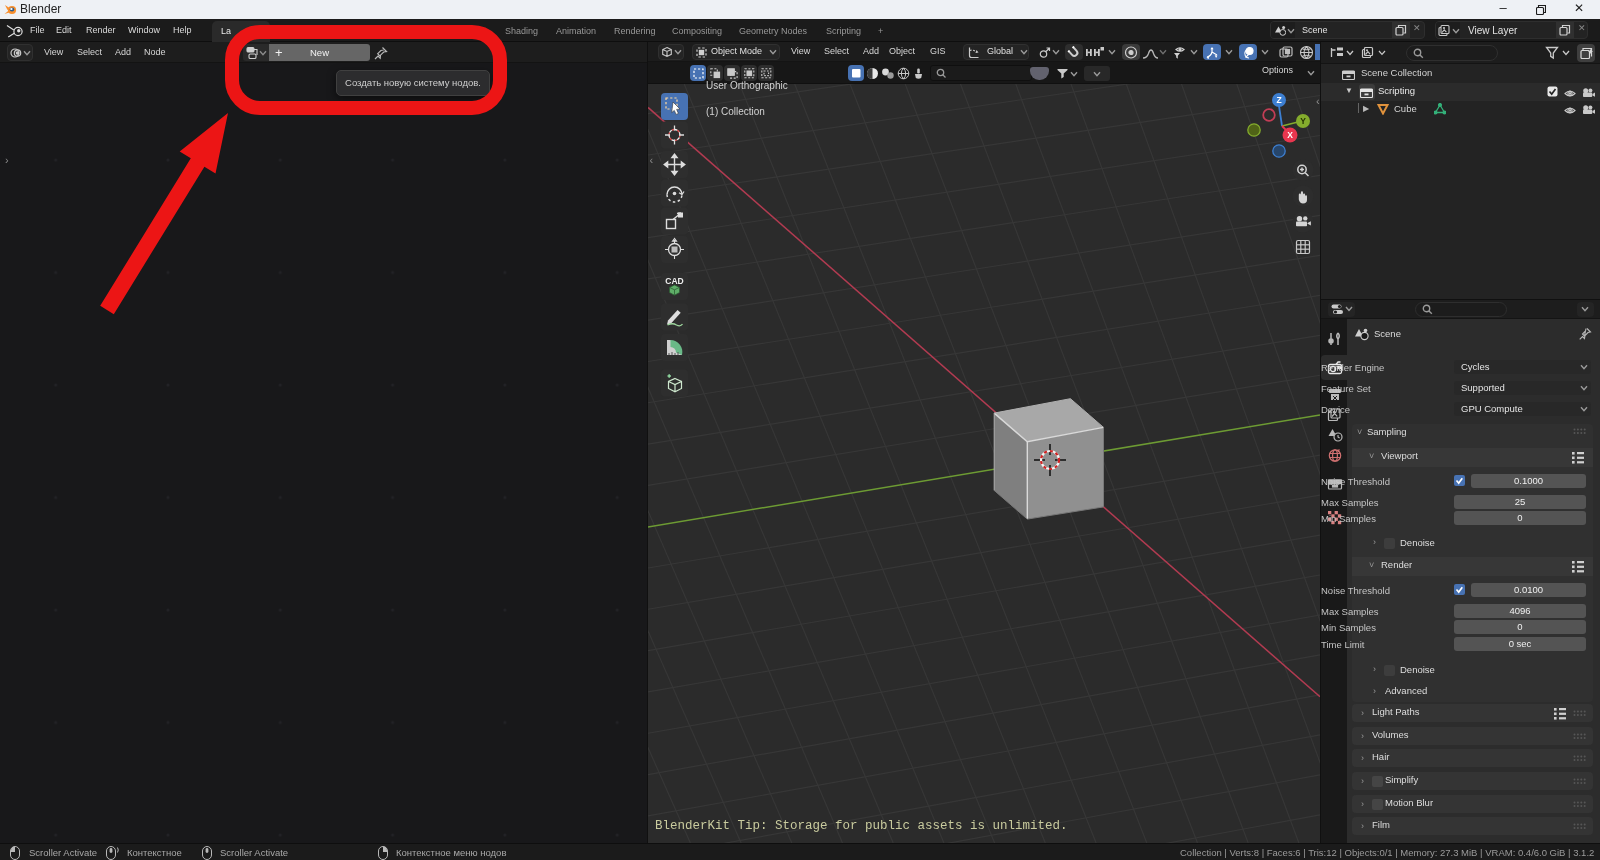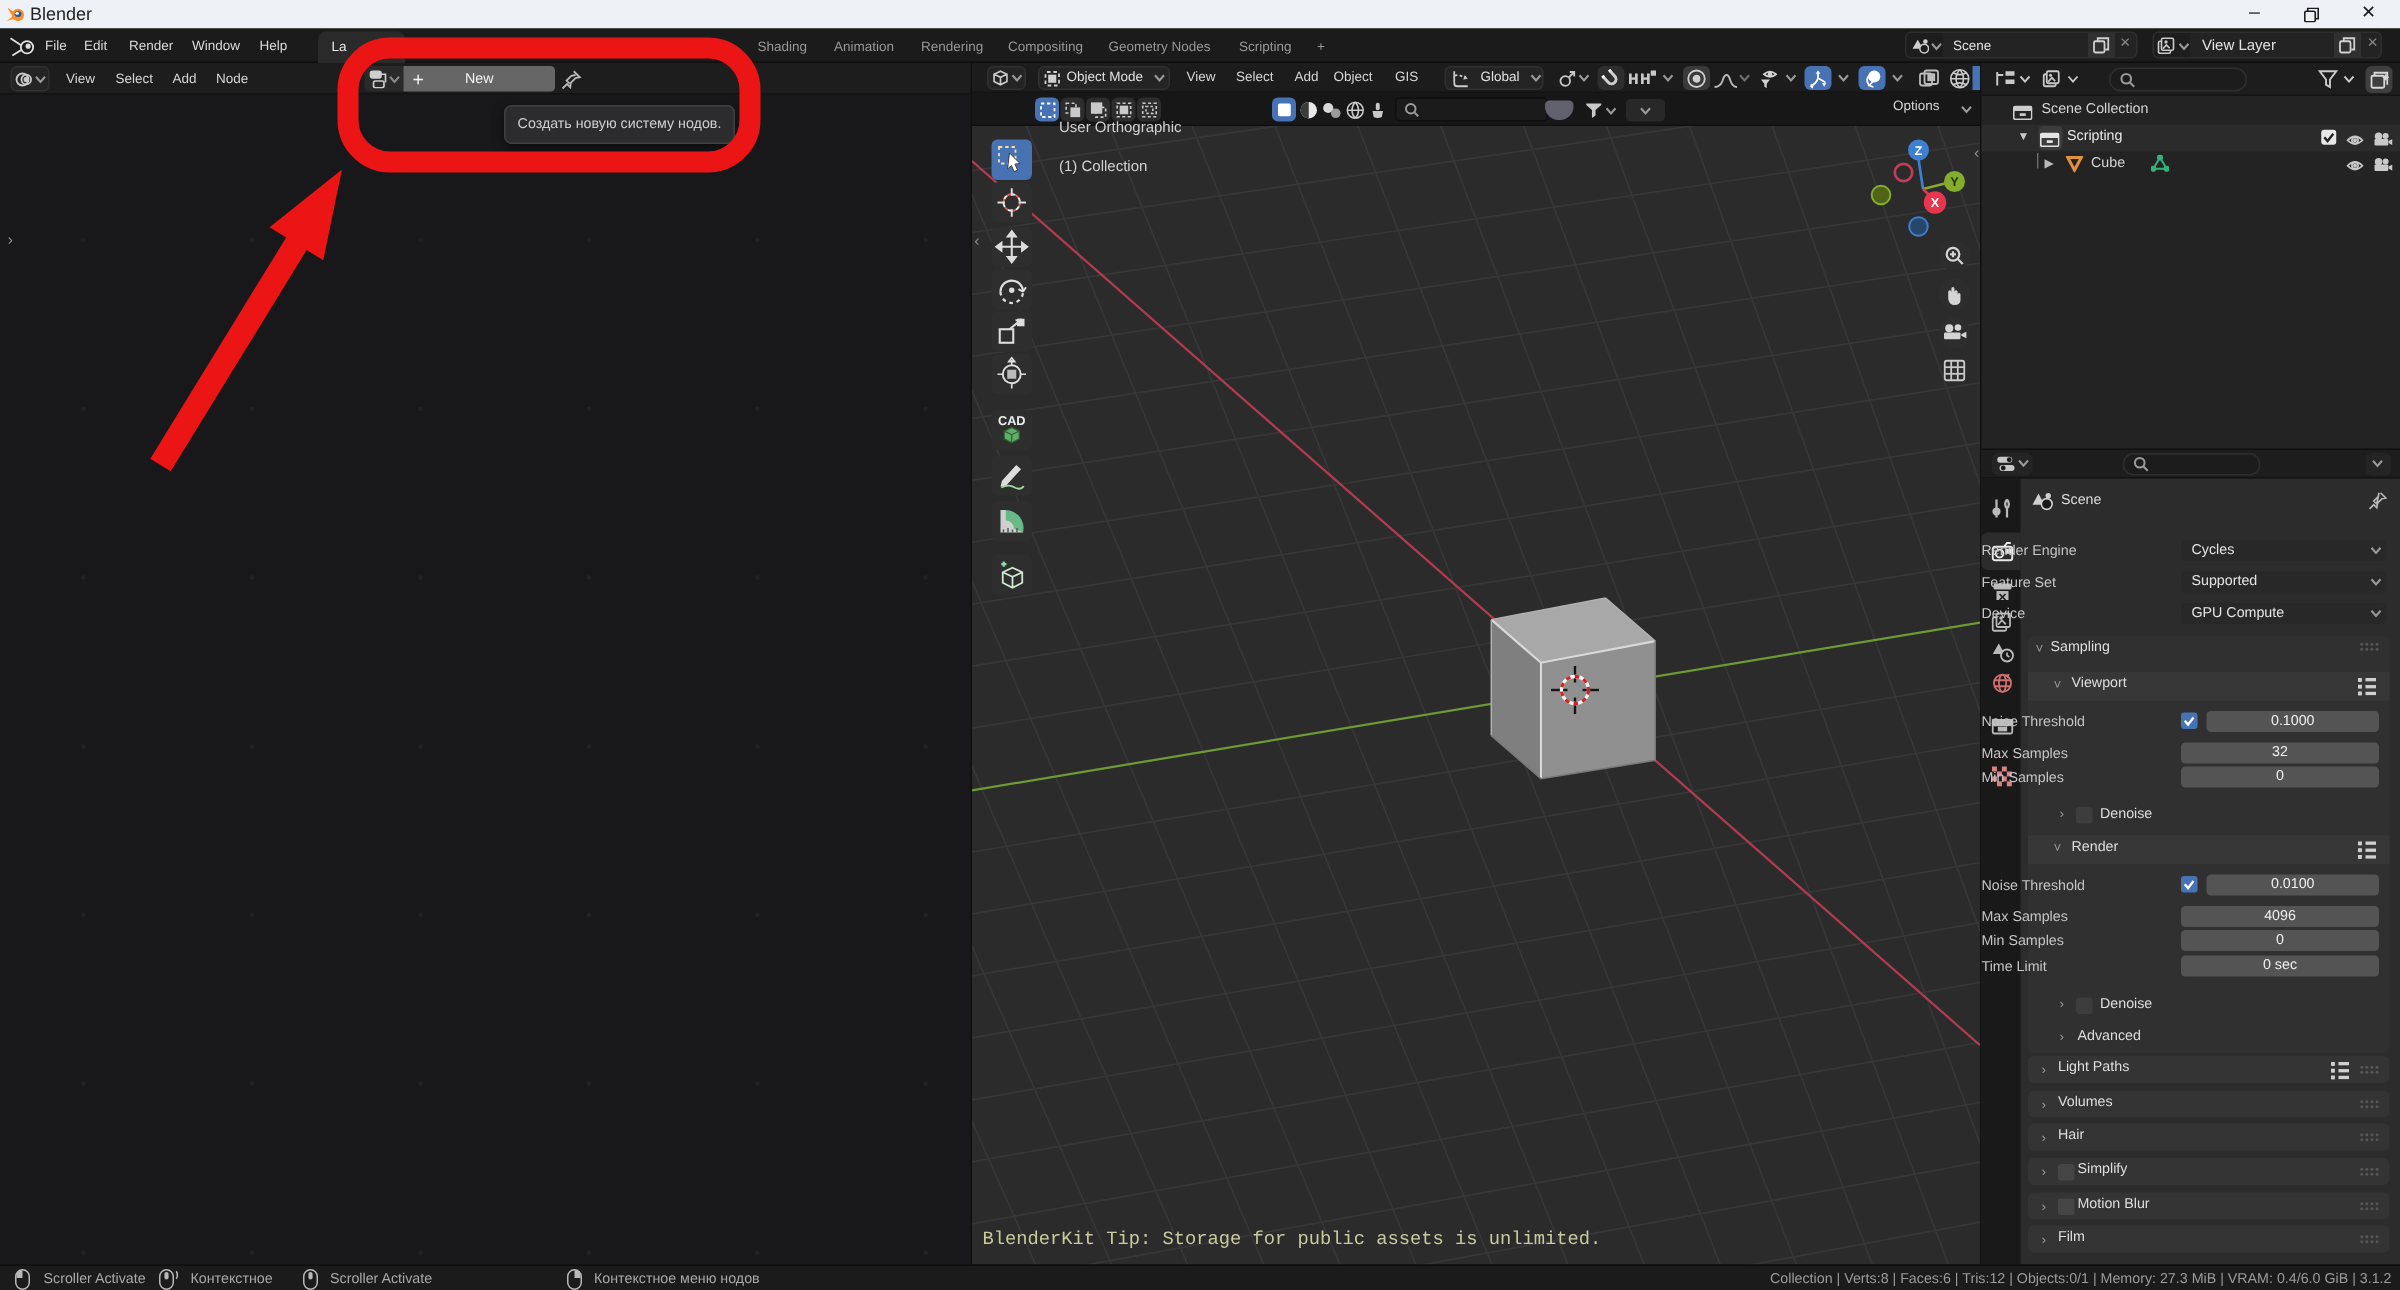--- a/index.html
+++ b/index.html
@@ -816,21 +816,21 @@
         </g>
       </svg>
       <span class="plabel" style="left:0;top:174px;width:124px">Noise Threshold</span>
       <div class="cbx" style="left:133px;top:175px">
         <svg width="11" height="11" viewBox="0 0 11 11">
           <path d="M2.5 5.5 l2.2 2.6 l3.6 -4.8" stroke="#fff" stroke-width="1.6" fill="none"></path>
         </svg>
       </div>
       <div class="pnum" style="left:150px;top:174px;width:115px">0.1000</div>
       <span class="plabel" style="left:0;top:195px;width:124px">Max Samples</span>
-      <div class="pnum" style="left:133px;top:195px;width:132px">32</div>
+      <div class="pnum" style="left:133px;top:195px;width:132px">25</div>
       <span class="plabel" style="left:0;top:211px;width:124px">Min Samples</span>
       <div class="pnum" style="left:133px;top:211px;width:132px">0</div>
       <span class="abs" style="left:52px;top:237px;font-size:9px;color:#9a9a9a">›</span>
       <div class="abs" style="left:63px;top:238px;width:11px;height:11px;background:#3d3d3d;border-radius:2px"></div>
       <span class="abs" style="left:79px;top:237px;font-size:9.5px;color:#dedede">Denoise</span>
       <div class="abs" style="left:31px;top:257px;width:241px;height:19px;background:#373737"></div>
       <span class="abs" style="left:48px;top:260px;font-size:9px;color:#9a9a9a">˅</span>
       <span class="abs" style="left:60px;top:259px;font-size:9.5px;color:#dedede">Render</span>
       <svg class="abs " style="left:250px;top:259px" width="14" height="14" viewBox="0 0 14 14">
         <g fill="#d0d0d0">

